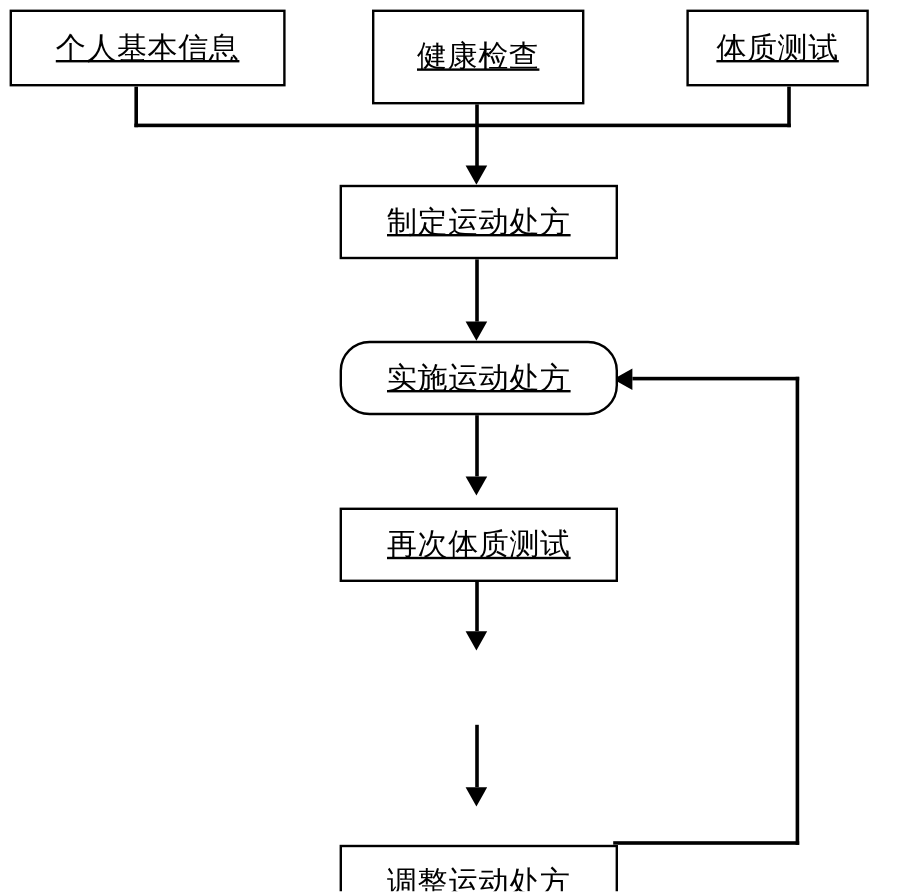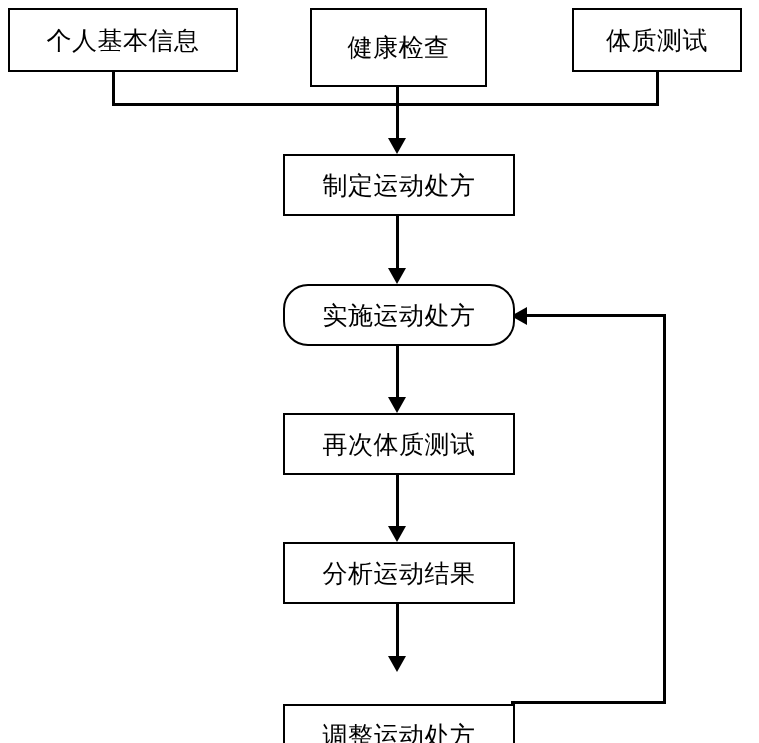--- a/index.html
+++ b/index.html
@@ -26,44 +26,45 @@
     align-items: center;
     justify-content: center;
     color: #000000;
     line-height: 1;
     white-space: nowrap;
     z-index: 3;
   }
   .node-label {
     display: block;
     letter-spacing: 0.5px;
+    text-decoration: underline;
   }
   
   #node-personal-info {
     left: 8px;  top: 8px;  width: 230px; height: 64px;
     font-size: 25px;
   }
   #node-health-exam {
     left: 310px; top: 8px; width: 177px; height: 79px;
     font-size: 25px;
   }
   #node-fitness-test {
-    left: 572px; top: 8px; width: 170px; height: 64px;
+    left: 572px; top: 8px; width: 152px; height: 64px;
     font-size: 25px;
   }
   
   .node-mid {
     left: 283px;
     width: 232px;
     height: 62px;
     font-size: 25px;
   }
   #node-formulate      { top: 154px; }
   #node-implement      { top: 284px; border-radius: 25px; }
-  #node-retest         { top: 413px; }
+  #node-retest         { top: 423px; }
   #node-analyze        { top: 542px; }
   #node-adjust         { top: 704px; justify-content: center; }
 
   
   .ln {
     position: absolute;
     background: #000000;
     z-index: 1;
   }
   .lv { width: 3px; }
@@ -117,23 +118,20 @@
   </div>
 
   <div class="node node-mid" id="node-implement">
     <span class="node-label">实施运动处方</span>
   </div>
 
   <div class="node node-mid" id="node-retest">
     <span class="node-label">再次体质测试</span>
   </div>
 
-  <div class="node node-mid" id="node-analyze">
-    <span class="node-label">分析运动结果</span>
-  </div>
 
   <div class="node node-mid" id="node-adjust">
     <span class="node-label">调整运动处方</span>
   </div>
 
   <div class="ln lv" style="left:396px; top:216px; height:52px;"></div>
   <div class="arrowhead arrow-down" style="left:388px; top:268px;"></div>
 
   <div class="ln lv" style="left:396px; top:346px; height:51px;"></div>
   <div class="arrowhead arrow-down" style="left:388px; top:397px;"></div>

